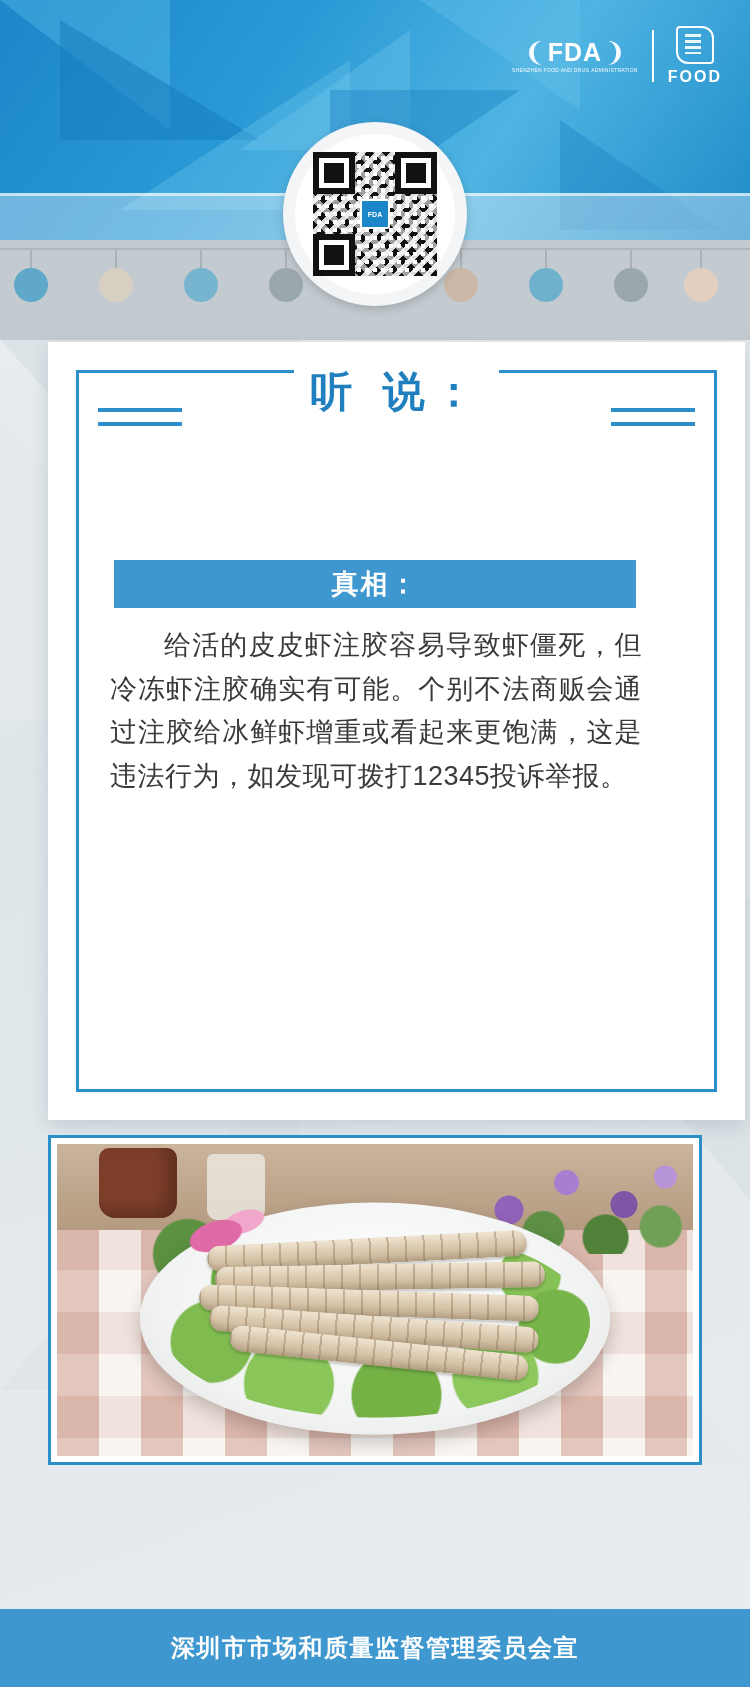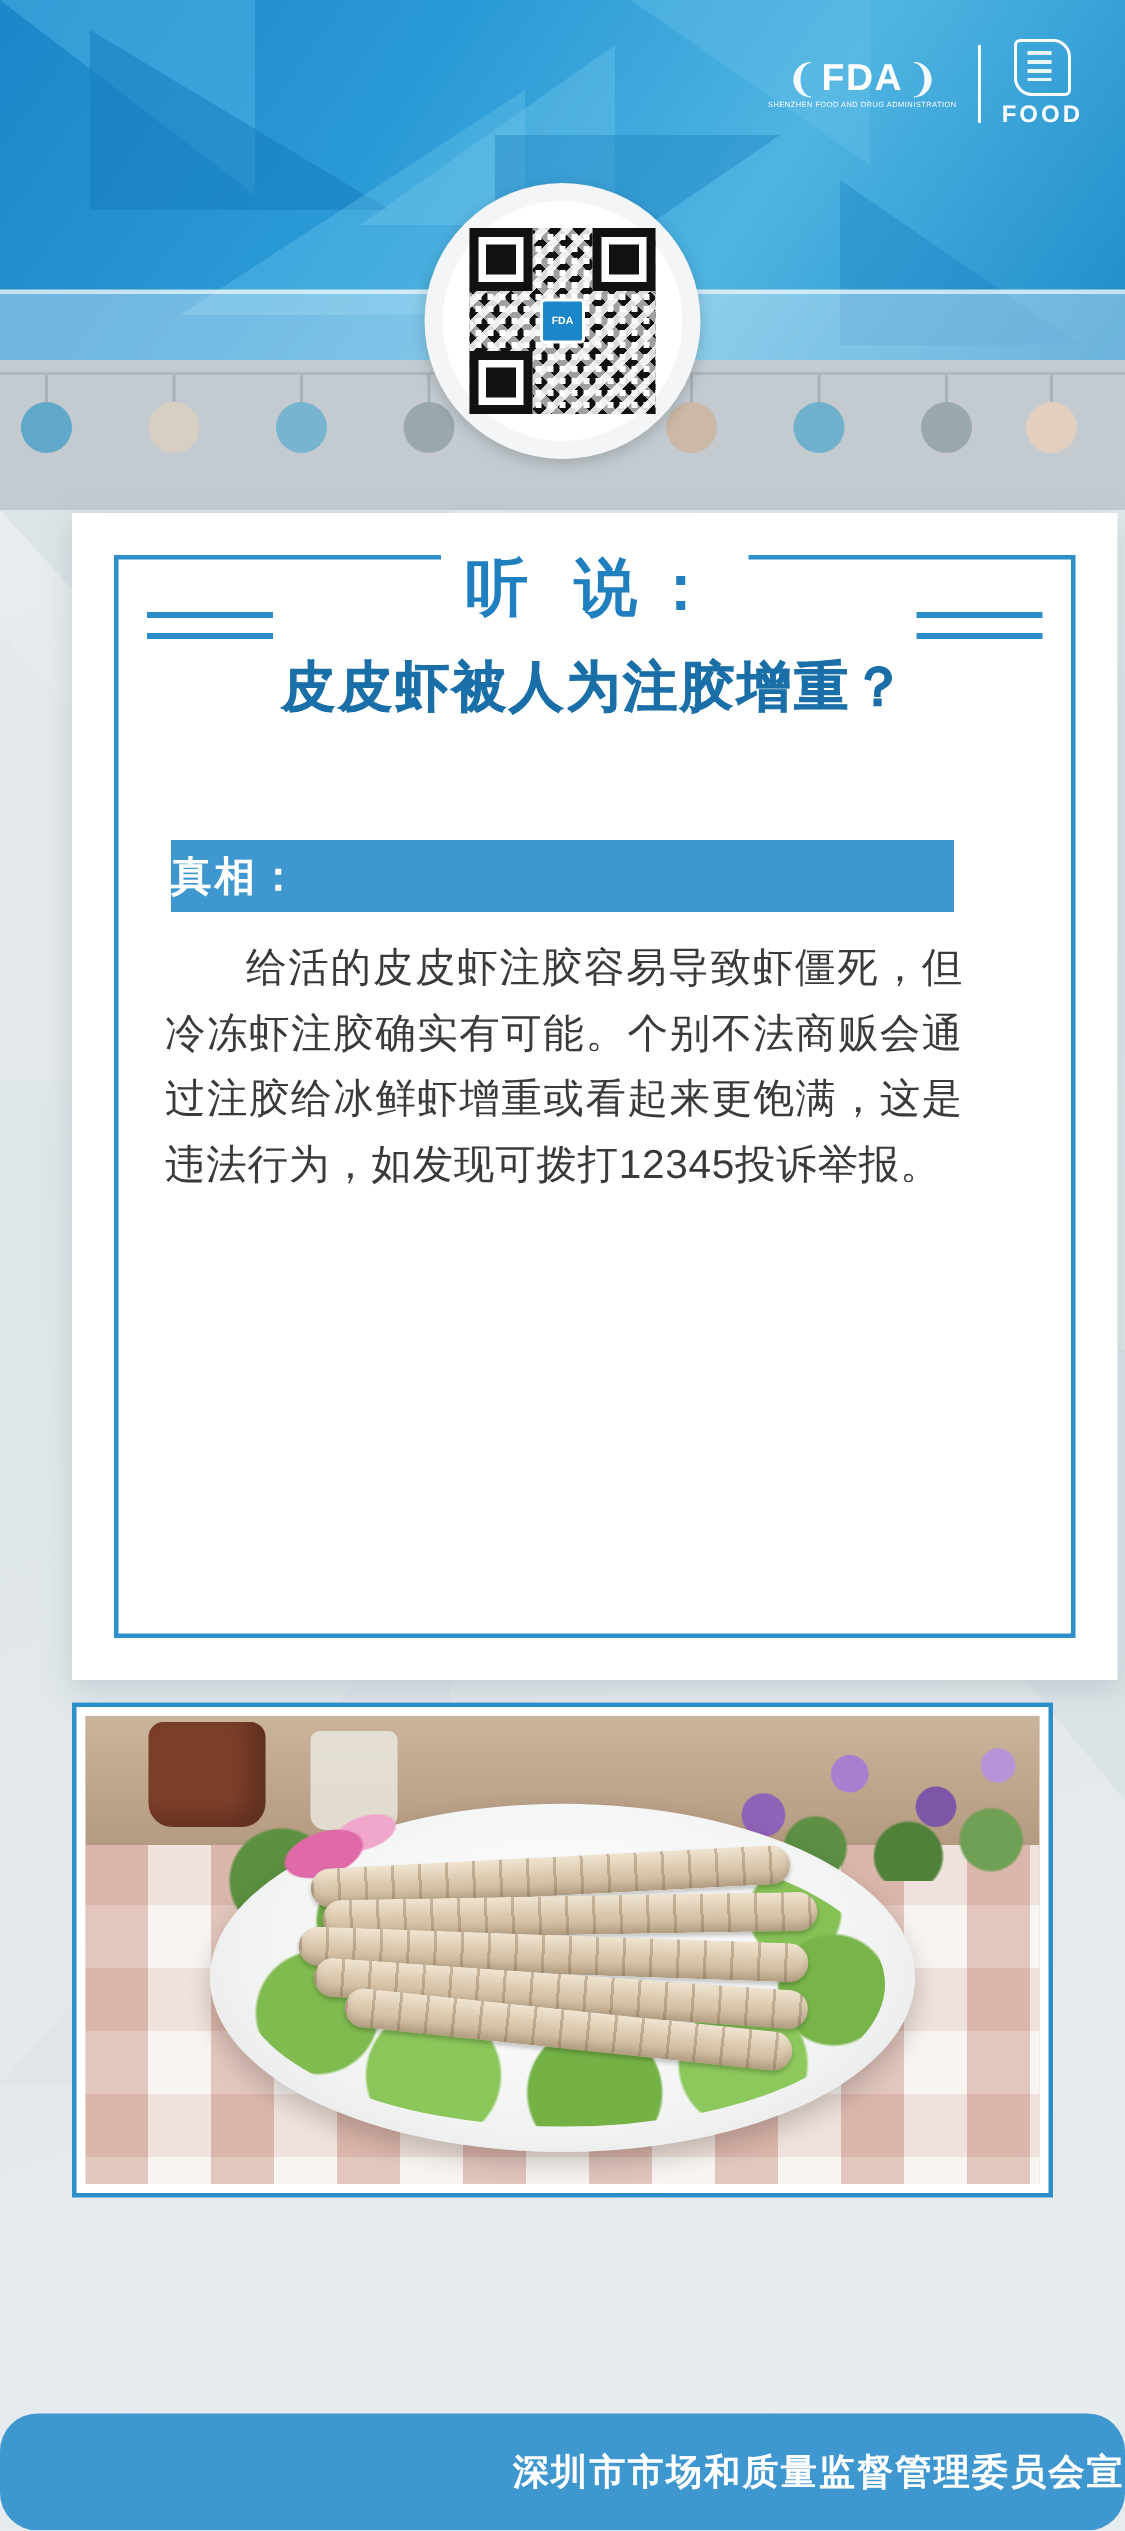--- a/index.html
+++ b/index.html
@@ -286,20 +286,21 @@
     top: 218px; left: 66px;
     width: 522px;
     height: 48px;
     background: #3f97cf;
     color: #fff;
     font-size: 27px;
     font-weight: bold;
     letter-spacing: 2px;
     display: flex;
     align-items: center;
+    justify-content: center;
   }
   .body-text {
     position: absolute;
     top: 282px; left: 62px;
     width: 532px;
     color: #3a3a3a;
     font-size: 27px;
     line-height: 1.62;
     letter-spacing: .5px;
     text-align: justify;
@@ -427,25 +428,24 @@
   }
   .bottom-bar {
     position: absolute;
     left: 0; bottom: 0;
     width: 750px;
     height: 78px;
     background: #3f97cf;
     color: #fff;
     display: flex;
     align-items: center;
-    justify-content: flex-end;
+    justify-content: center;
     font-size: 24px;
     font-weight: bold;
     letter-spacing: 1.5px;
-    border-radius: 25px;
   }
 </style>
 </head>
 <body>
 
 <div class="poster">
 
   <div class="top-banner">
     <div class="tri t1"></div>
     <div class="tri t2"></div>
@@ -526,21 +526,20 @@
   <div class="bg-tri b5"></div>
   <div class="bg-tri b6"></div>
 
   <div class="card">
     <div class="card-border"></div>
 
     <div class="title-block">
       <div class="title-rule-l"></div>
       <div class="title-rule-r"></div>
       <div class="title-main">听 说：</div>
-      <div class="title-sub">皮皮虾被人为注胶增重？</div>
     </div>
 
     <div class="truth-bar">
       <span>真相：</span>
     </div>
 
     <div class="body-text">
       <p>给活的皮皮虾注胶容易导致虾僵死，但冷冻虾注胶确实有可能。个别不法商贩会通过注胶给冰鲜虾增重或看起来更饱满，这是违法行为，如发现可拨打12345投诉举报。</p>
     </div>
   </div>

